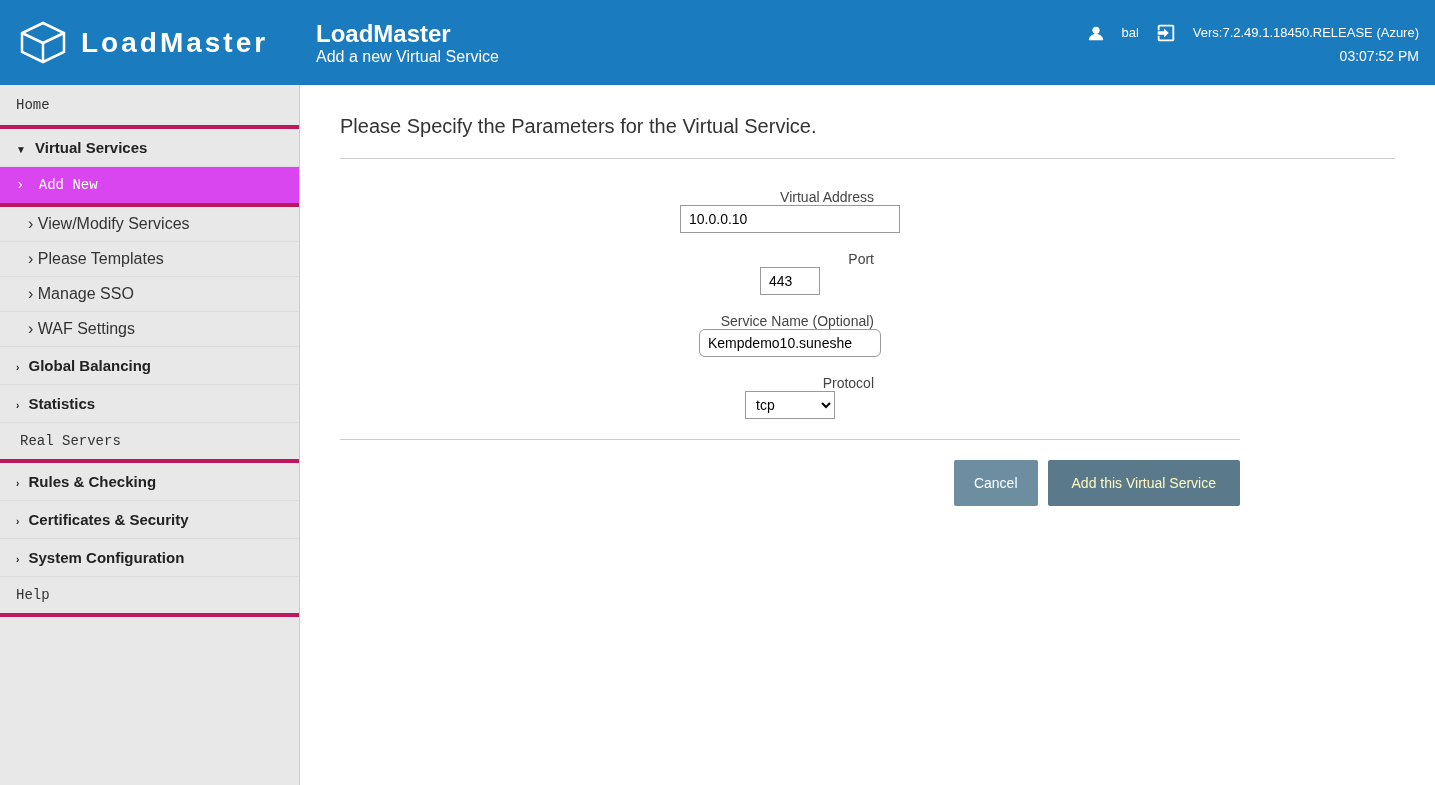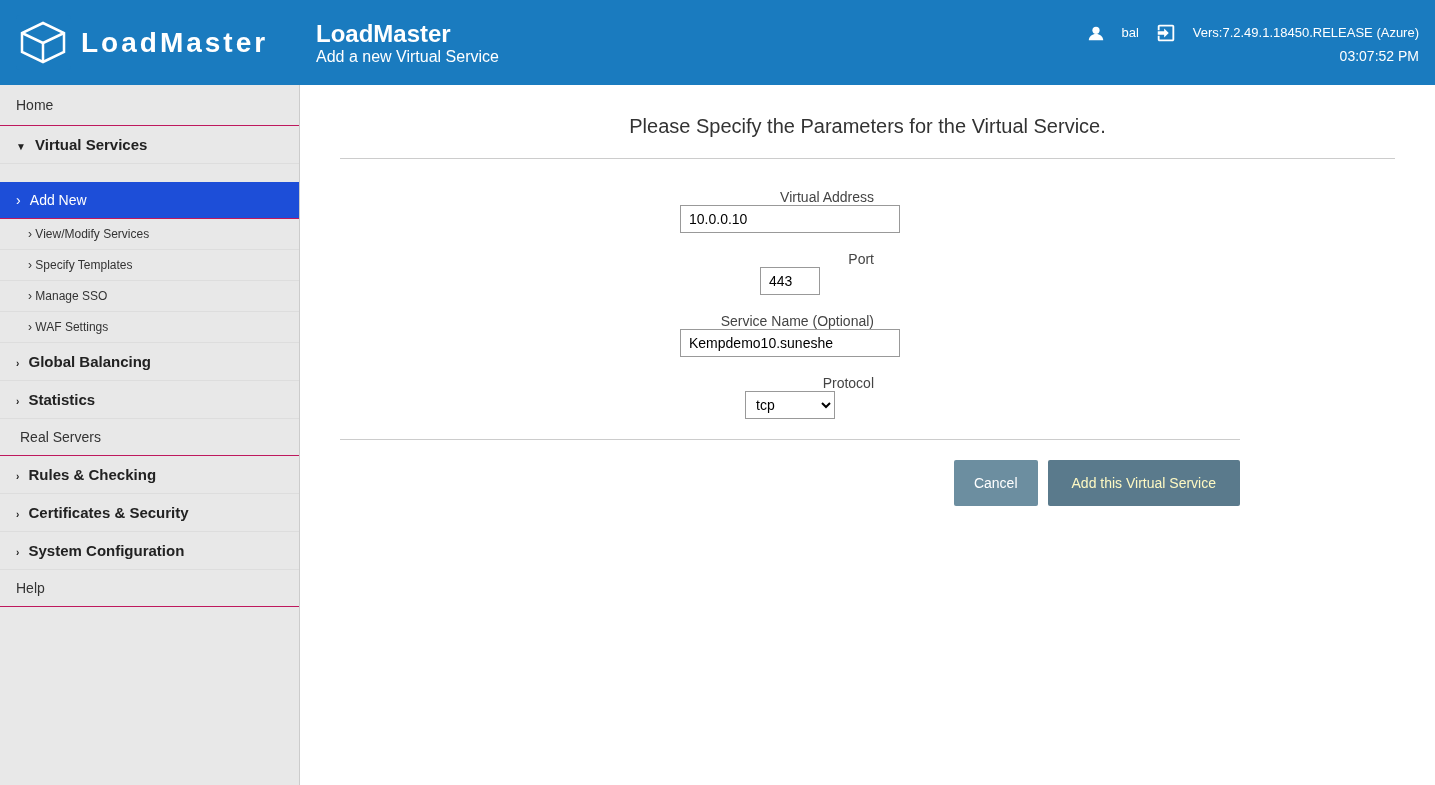--- a/index.html
+++ b/index.html
@@ -80,65 +80,64 @@
       background: #e8e8e8;
       border-right: 1px solid #ccc;
       overflow-y: auto;
       flex-shrink: 0;
     }
     .sidebar-item {
       padding: 10px 16px;
       cursor: pointer;
       color: #333;
       font-size: 14px;
-      border-bottom: 1px solid #be185d;
+      border-bottom: 4px solid #be185d;
+      font-family: Liberation Mono, monospace;
     }
     .sidebar-item.active {
-      background: #1d4ed8;
-      color: white;
-      margin-top: 18px;
+      background: #d946ef;
+      color: white;
     }
     .sidebar-item.home {
       font-size: 14px;
       padding: 12px 16px;
     }
     .sidebar-section {
       padding: 10px 16px;
       font-weight: bold;
       color: #222;
       cursor: pointer;
       font-size: 15px;
       border-bottom: 1px solid #ddd;
     }
     .sidebar-sub {
       padding: 8px 16px 8px 28px;
       cursor: pointer;
       color: #333;
-      font-size: 12px;
+      font-size: 16px;
       border-bottom: 1px solid #ddd;
     }
     .triangle {
       display: inline-block;
       margin-right: 5px;
       font-size: 10px;
     }
 
     
     .main {
       flex: 1;
       background: white;
       padding: 30px 40px;
       overflow-y: auto;
     }
     .page-title {
       font-size: 20px;
       color: #333;
       margin-bottom: 20px;
       font-weight: normal;
-      text-align: center;
     }
     .divider {
       border: none;
       border-top: 1px solid #ccc;
       margin-bottom: 30px;
     }
 
     
     .form-table {
       width: 100%;
@@ -164,21 +163,22 @@
       font-size: 14px;
       outline: none;
     }
     .input-address {
       width: 220px;
     }
     .input-port {
       width: 60px;
     }
     .input-name {
-      width: 220px;
+      width: 182px;
+      border-radius: 6px;
     }
     .form-select {
       padding: 4px 6px;
       border: 1px solid #999;
       font-size: 14px;
       background: white;
       width: 90px;
     }
 
     .divider-bottom {
@@ -264,21 +264,21 @@
     <div class="sidebar-item active">
       <span style="margin-right:6px;">›</span>
       <span>Add New</span>
     </div>
     <div class="sidebar-sub">
       <span>› </span>
       <span>View/Modify Services</span>
     </div>
     <div class="sidebar-sub">
       <span>› </span>
-      <span>Specify Templates</span>
+      <span>Please Templates</span>
     </div>
     <div class="sidebar-sub">
       <span>› </span>
       <span>Manage SSO</span>
     </div>
     <div class="sidebar-sub">
       <span>› </span>
       <span>WAF Settings</span>
     </div>
 

